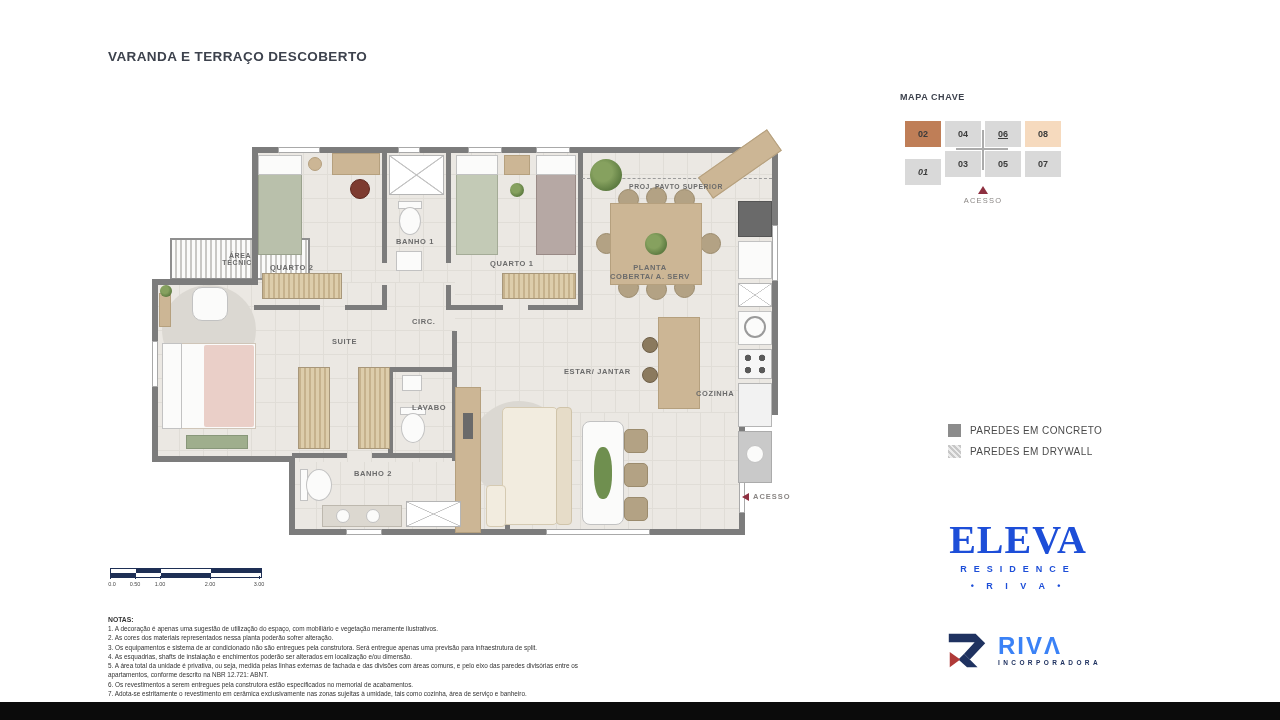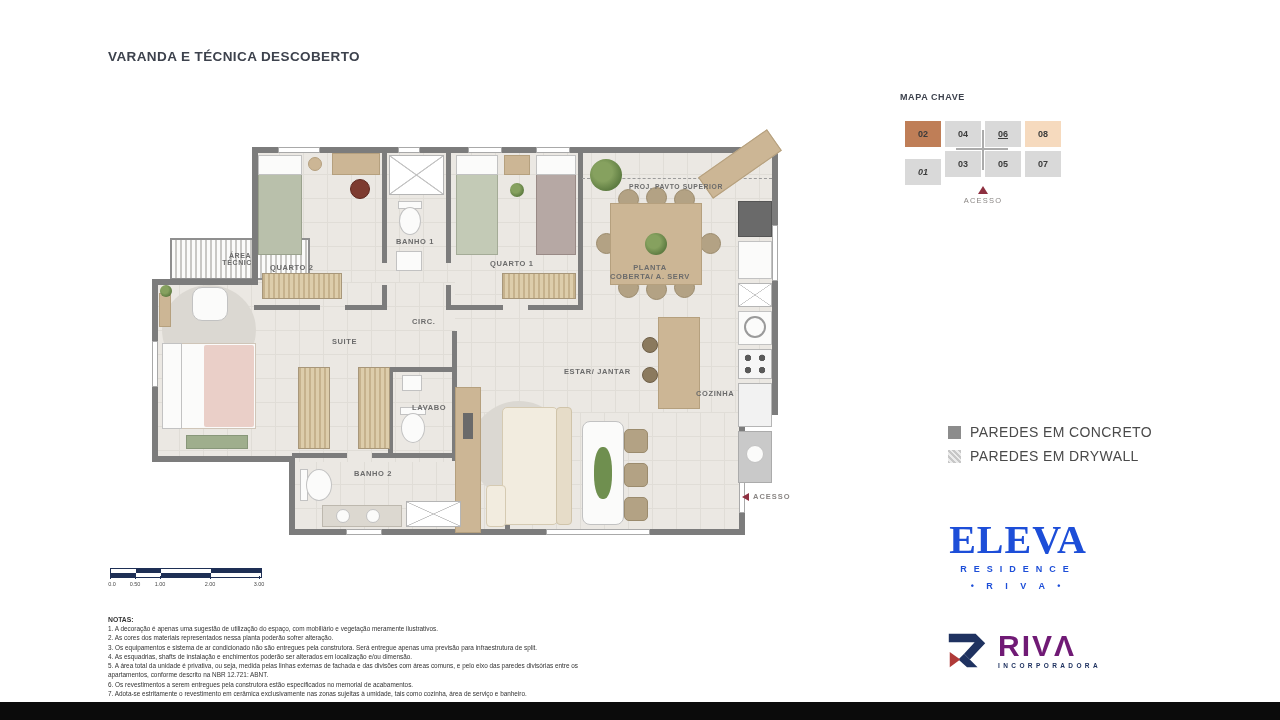--- a/index.html
+++ b/index.html
@@ -55,50 +55,50 @@
   .mapa-acesso{margin-top:8px;text-align:center;width:166px;}
   .tri-up{width:0;height:0;border-left:5px solid transparent;border-right:5px solid transparent;
     border-bottom:8px solid #8e3040;margin:0 auto;}
   .mapa-acesso-label{font-size:7.5px;color:#8a8684;letter-spacing:1.2px;margin-top:2px;}
   
   #legend{position:absolute;left:948px;top:424px;}
   .leg-row{display:flex;align-items:center;margin-bottom:8px;}
   .leg-swatch{width:13px;height:13px;margin-right:9px;}
   .leg-solid{background:#8c8c8c;}
   .leg-hatch{background:repeating-linear-gradient(45deg,#c7c7c7 0 2px,#ececec 2px 4px);}
-  .leg-label{font-size:14px;color:#4a4a4a;letter-spacing:.4px;}
+  .leg-label{font-size:10px;color:#4a4a4a;letter-spacing:.4px;}
   
   #eleva{position:absolute;left:938px;top:520px;width:160px;text-align:center;color:#1d4ed8;}
   .eleva-word{font-family:"Liberation Serif",serif;font-size:40px;font-weight:600;letter-spacing:1px;line-height:1;}
   .eleva-res{font-size:9px;letter-spacing:7px;margin-top:4px;font-weight:600;}
   .eleva-riva{font-size:9px;letter-spacing:5px;margin-top:7px;font-weight:600;}
   #rivalogo{position:absolute;left:944px;top:627px;display:flex;align-items:center;}
   .riva-text-col{margin-left:8px;}
-  .riva-word{font-size:30px;font-weight:700;color:#701a75;letter-spacing:2px;line-height:1;}
+  .riva-word{font-size:24px;font-weight:700;color:#3b82f6;letter-spacing:2px;line-height:1;}
   .riva-sub{font-size:6.5px;letter-spacing:3.4px;color:#1f3260;font-weight:600;margin-top:1px;}
   
   #scalebar{position:absolute;left:110px;top:568px;width:152px;height:22px;}
   .sb-bar{position:absolute;left:0;top:0;width:150px;height:8px;border:1px solid #1e2f55;
     box-sizing:content-box;}
   .sb-seg{position:absolute;height:4px;}
   .sb-navy{background:#1e2f55;} .sb-white{background:#fff;}
   .sb-tick{position:absolute;top:8px;width:1px;height:3px;background:#1e2f55;}
   .sb-num{position:absolute;top:13px;font-size:5.5px;color:#4a4a4a;transform:translateX(-50%);}
   
   #notes{position:absolute;left:108px;top:616px;width:470px;color:#333;}
   .notes-head{font-size:6.8px;font-weight:700;margin-bottom:1px;}
   .note-line{font-size:6.4px;line-height:1.45;}
   
   #footer{position:absolute;left:0;top:702px;width:1280px;height:18px;background:#0b0b0b;}
 </style>
 </head>
 <body>
 
 <div class="page-title">
-  <div>VARANDA E TÉCNICA DESCOBERTO</div>
+  <div>VARANDA E TERRAÇO DESCOBERTO</div>
 </div>
 
 <div id="plan">
 
   <div class="floor" style="left:105px;top:5px;width:520px;height:262px;"></div>
   <div class="floor" style="left:142px;top:267px;width:450px;height:120px;"></div>
   <div class="floor" style="left:5px;top:137px;width:300px;height:180px;"></div>
 
   <div class="hatchtec" style="left:20px;top:93px;width:140px;height:42px;">
     <div class="lblc" style="font-size:7px;color:#6b6b6b;letter-spacing:.6px;font-weight:600;">

